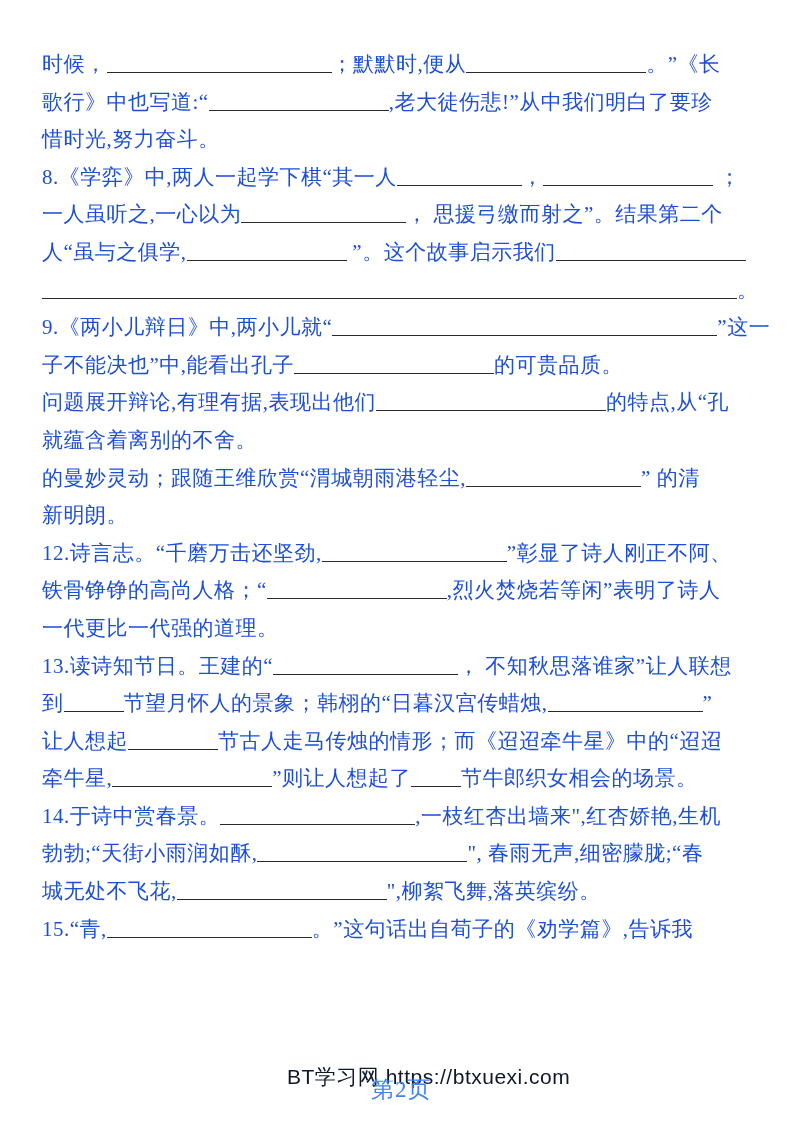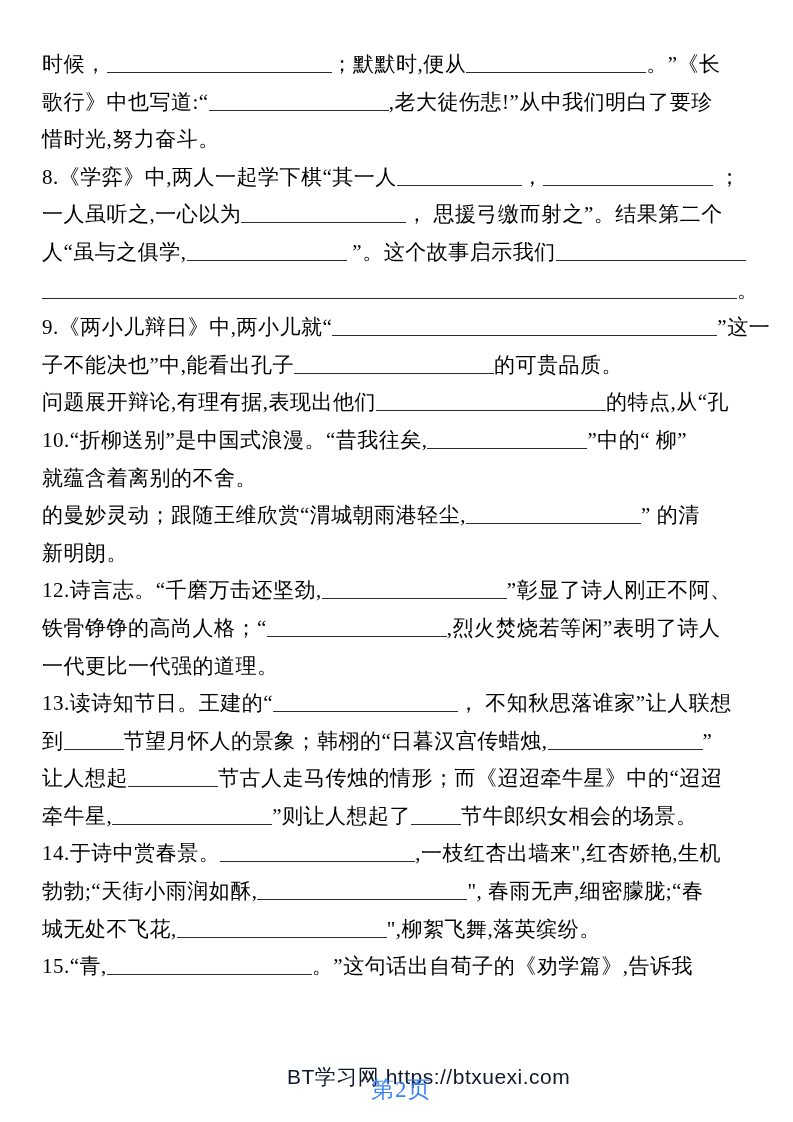--- a/index.html
+++ b/index.html
@@ -16,21 +16,21 @@
     background: #ffffff;
   }
   .content {
     padding: 46px 28px 0 42px;
   }
   .line {
     white-space: nowrap;
     height: 37.6px;
     line-height: 37.6px;
     font-size: 21px;
-    color: #000000;
+    color: #1d4ed8;
     letter-spacing: 0.5px;
   }
   .txt { display: inline; }
   .blank {
     display: inline-block;
     height: 16px;
     border-bottom: 1.7px solid #2b2b2b;
     vertical-align: -2px;
   }
   .footer-watermark {
@@ -63,21 +63,20 @@
   <div class="line"><span class="txt">时候，</span><span class="blank" style="width: 225px;"></span><span class="txt">；默默时,便从</span><span class="blank" style="width: 180px;"></span><span class="txt">。”《长</span></div>
       <div class="line"><span class="txt">歌行》中也写道:“</span><span class="blank" style="width: 180px;"></span><span class="txt">,老大徒伤悲!”从中我们明白了要珍</span></div>
       <div class="line"><span class="txt">惜时光,努力奋斗。</span></div>
       <div class="line"><span class="txt">8.《学弈》中,两人一起学下棋“其一人</span><span class="blank" style="width: 125px;"></span><span class="txt">，</span><span class="blank" style="width: 170px;"></span><span class="txt"> ；</span></div>
       <div class="line"><span class="txt">一人虽听之,一心以为</span><span class="blank" style="width: 165px;"></span><span class="txt">， 思援弓缴而射之”。结果第二个</span></div>
       <div class="line"><span class="txt">人“虽与之俱学,</span><span class="blank" style="width: 160px;"></span><span class="txt"> ”。这个故事启示我们</span><span class="blank" style="width: 190px;"></span></div>
       <div class="line"><span class="blank" style="width: 695px;"></span><span class="txt">。</span></div>
       <div class="line"><span class="txt">9.《两小儿辩日》中,两小儿就“</span><span class="blank" style="width: 385px;"></span><span class="txt">”这一</span></div>
       <div class="line"><span class="txt">子不能决也”中,能看出孔子</span><span class="blank" style="width: 200px;"></span><span class="txt">的可贵品质。</span></div>
       <div class="line"><span class="txt">问题展开辩论,有理有据,表现出他们</span><span class="blank" style="width: 230px;"></span><span class="txt">的特点,从“孔</span></div>
-      <div class="line"><span class="txt">10.“折柳送别”是中国式浪漫。“昔我往矣,</span><span class="blank" style="width: 160px;"></span><span class="txt">”中的“ 柳”</span></div>
       <div class="line"><span class="txt">就蕴含着离别的不舍。</span></div>
       <div class="line"><span class="txt">的曼妙灵动；跟随王维欣赏“渭城朝雨港轻尘,</span><span class="blank" style="width: 175px;"></span><span class="txt">” 的清</span></div>
       <div class="line"><span class="txt">新明朗。</span></div>
       <div class="line"><span class="txt">12.诗言志。“千磨万击还坚劲,</span><span class="blank" style="width: 185px;"></span><span class="txt">”彰显了诗人刚正不阿、</span></div>
       <div class="line"><span class="txt">铁骨铮铮的高尚人格；“</span><span class="blank" style="width: 180px;"></span><span class="txt">,烈火焚烧若等闲”表明了诗人</span></div>
       <div class="line"><span class="txt">一代更比一代强的道理。</span></div>
       <div class="line"><span class="txt">13.读诗知节日。王建的“</span><span class="blank" style="width: 185px;"></span><span class="txt">， 不知秋思落谁家”让人联想</span></div>
       <div class="line"><span class="txt">到</span><span class="blank" style="width: 60px;"></span><span class="txt">节望月怀人的景象；韩栩的“日暮汉宫传蜡烛,</span><span class="blank" style="width: 155px;"></span><span class="txt">”</span></div>
       <div class="line"><span class="txt">让人想起</span><span class="blank" style="width: 90px;"></span><span class="txt">节古人走马传烛的情形；而《迢迢牵牛星》中的“迢迢</span></div>
       <div class="line"><span class="txt">牵牛星,</span><span class="blank" style="width: 160px;"></span><span class="txt">”则让人想起了</span><span class="blank" style="width: 50px;"></span><span class="txt">节牛郎织女相会的场景。</span></div>

